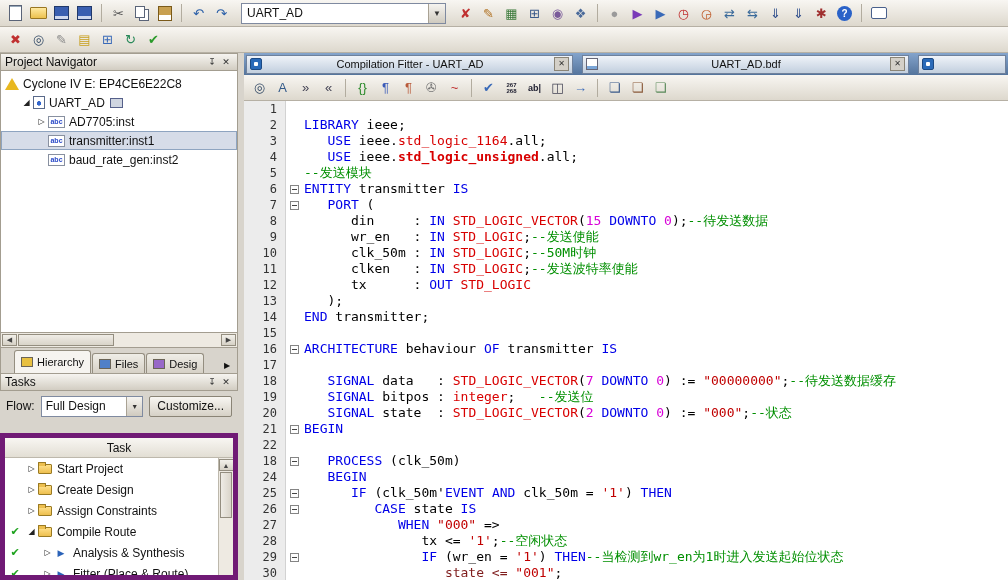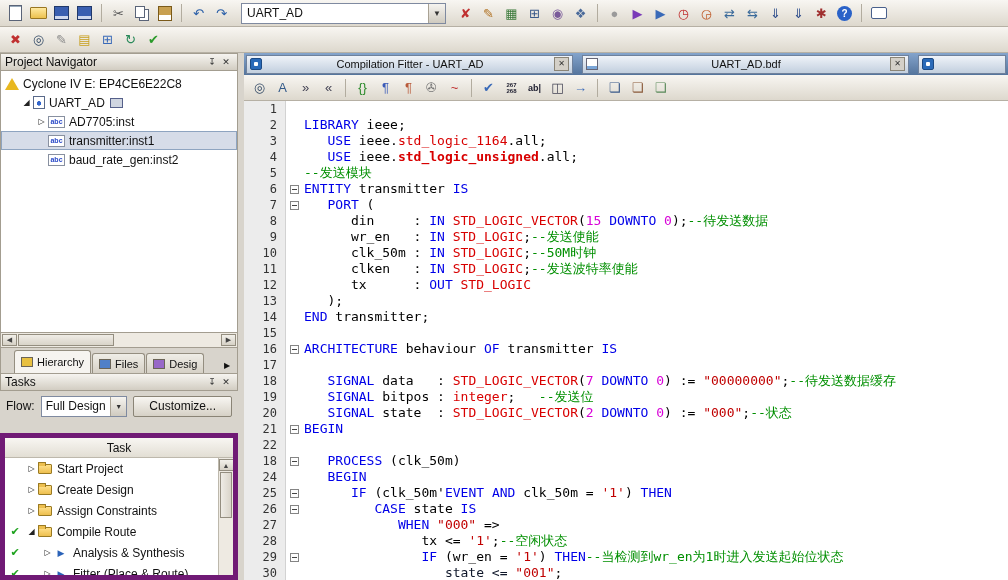--- a/index.html
+++ b/index.html
@@ -52,21 +52,21 @@
   .ntab.active{background:#f6f4f0;height:23px}
   .nicon{width:12px;height:10px;border:1px solid #6a6456;flex:none}
   .ni-hierarchy{background:#e8c040}
   .ni-files{background:#5080c8}
   .ni-design{background:#9868c8}
   .ntab-overflow{margin-left:auto;width:14px;height:16px;font-size:8px;display:flex;align-items:center;justify-content:center;color:#111}
   .flowrow{flex:none;height:30px;display:flex;align-items:center;gap:6px;padding:0 6px}
   .flowsel{width:110px;height:21px;background:#fff;border:1px solid #7f8aa0;display:flex;align-items:center}
   .flowval{flex:1;padding-left:4px}
   .selarrow{width:16px;height:19px;background:linear-gradient(#f6f4f0,#cfcabf);border-left:1px solid #a9a294;font-size:7px;display:flex;align-items:center;justify-content:center;color:#333}
-  .custbtn{height:21px;padding:0 15px;display:flex;align-items:center;background:linear-gradient(#f8f6f2,#d6d1c6);border:1px solid #8a8476;border-radius:2px}
+  .custbtn{height:21px;padding:0 7px;display:flex;align-items:center;background:linear-gradient(#f8f6f2,#d6d1c6);border:1px solid #8a8476;border-radius:2px}
   .tasktable{flex:1;background:#fff;border:5px solid #701a75;margin-top:12px;position:relative;overflow:hidden}
   .taskhead{height:20px;background:linear-gradient(#f8f6f2,#e2ded4);border-bottom:1px solid #bdb8ac;display:flex;align-items:center;justify-content:center;font-size:12px}
   .taskrows{position:absolute;left:0;right:15px;top:20px;bottom:0;overflow:hidden}
   .krow{height:21px;display:flex;align-items:center;white-space:nowrap}
   .kcheck{width:20px;flex:none;text-align:center;color:#1fa31f;font-size:11px}
   .kind{flex:none}
   .kicon{flex:none;margin-right:5px}
   .ki-folder{position:relative;width:14px;height:10px;background:linear-gradient(#ffe08a,#edbf4f);border:1px solid #9a7a22;border-radius:1px;margin-top:1px}
   .ki-folder::before{content:"";position:absolute;top:-3px;left:-1px;width:6px;height:3px;background:#edbf4f;border:1px solid #9a7a22;border-bottom:none;border-radius:1px 1px 0 0}
   .ki-task{width:14px;height:12px;color:#2a62b8;font-size:9px;display:flex;align-items:center;justify-content:center}
@@ -343,18 +343,18 @@
           <div class="cl"><span class="ln">20</span><span class="foldcol"></span><span class="ct"><span style="color: rgb(0, 0, 0);">   </span><span style="color: rgb(0, 0, 232);">SIGNAL</span><span style="color: rgb(0, 0, 0);"> state  : </span><span style="color: rgb(216, 0, 0);">STD_LOGIC_VECTOR</span><span style="color: rgb(0, 0, 0);">(</span><span style="color: rgb(216, 0, 216);">2</span><span style="color: rgb(0, 0, 0);"> </span><span style="color: rgb(0, 0, 232);">DOWNTO</span><span style="color: rgb(0, 0, 0);"> </span><span style="color: rgb(216, 0, 216);">0</span><span style="color: rgb(0, 0, 0);">) := </span><span style="color: rgb(192, 0, 0);">"000"</span><span style="color: rgb(0, 0, 0);">;</span><span style="color: rgb(0, 143, 0);">--状态</span></span></div>
           <div class="cl"><span class="ln">21</span><span class="foldcol"><span class="fbox"></span></span><span class="ct"><span style="color: rgb(0, 0, 232);">BEGIN</span></span></div>
           <div class="cl"><span class="ln">22</span><span class="foldcol"></span><span class="ct"></span></div>
           <div class="cl"><span class="ln">18</span><span class="foldcol"><span class="fbox"></span></span><span class="ct"><span style="color: rgb(0, 0, 0);">   </span><span style="color: rgb(0, 0, 232);">PROCESS</span><span style="color: rgb(0, 0, 0);"> (clk_50m)</span></span></div>
           <div class="cl"><span class="ln">24</span><span class="foldcol"></span><span class="ct"><span style="color: rgb(0, 0, 0);">   </span><span style="color: rgb(0, 0, 232);">BEGIN</span></span></div>
           <div class="cl"><span class="ln">25</span><span class="foldcol"><span class="fbox"></span></span><span class="ct"><span style="color: rgb(0, 0, 0);">      </span><span style="color: rgb(0, 0, 232);">IF</span><span style="color: rgb(0, 0, 0);"> (clk_50m'</span><span style="color: rgb(0, 0, 232);">EVENT</span><span style="color: rgb(0, 0, 0);"> </span><span style="color: rgb(0, 0, 232);">AND</span><span style="color: rgb(0, 0, 0);"> clk_50m = </span><span style="color: rgb(192, 0, 0);">'1'</span><span style="color: rgb(0, 0, 0);">) </span><span style="color: rgb(0, 0, 232);">THEN</span></span></div>
           <div class="cl"><span class="ln">26</span><span class="foldcol"><span class="fbox"></span></span><span class="ct"><span style="color: rgb(0, 0, 0);">         </span><span style="color: rgb(0, 0, 232);">CASE</span><span style="color: rgb(0, 0, 0);"> state </span><span style="color: rgb(0, 0, 232);">IS</span></span></div>
           <div class="cl"><span class="ln">27</span><span class="foldcol"></span><span class="ct"><span style="color: rgb(0, 0, 0);">            </span><span style="color: rgb(0, 0, 232);">WHEN</span><span style="color: rgb(0, 0, 0);"> </span><span style="color: rgb(192, 0, 0);">"000"</span><span style="color: rgb(0, 0, 0);"> =&gt;</span></span></div>
           <div class="cl"><span class="ln">28</span><span class="foldcol"></span><span class="ct"><span style="color: rgb(0, 0, 0);">               tx &lt;= </span><span style="color: rgb(192, 0, 0);">'1'</span><span style="color: rgb(0, 0, 0);">;</span><span style="color: rgb(0, 143, 0);">--空闲状态</span></span></div>
           <div class="cl"><span class="ln">29</span><span class="foldcol"><span class="fbox"></span></span><span class="ct"><span style="color: rgb(0, 0, 0);">               </span><span style="color: rgb(0, 0, 232);">IF</span><span style="color: rgb(0, 0, 0);"> (wr_en = </span><span style="color: rgb(192, 0, 0);">'1'</span><span style="color: rgb(0, 0, 0);">) </span><span style="color: rgb(0, 0, 232);">THEN</span><span style="color: rgb(0, 143, 0);">--当检测到wr_en为1时进入发送起始位状态</span></span></div>
-          <div class="cl"><span class="ln">30</span><span class="foldcol"></span><span class="ct"><span style="color: #0f172a;">                  state &lt;= </span><span style="color: rgb(192, 0, 0);">"001"</span><span style="color: rgb(0, 0, 0);">;</span></span></div>
+          <div class="cl"><span class="ln">30</span><span class="foldcol"></span><span class="ct"><span style="color: #7f1d1d;">                  state &lt;= </span><span style="color: rgb(192, 0, 0);">"001"</span><span style="color: rgb(0, 0, 0);">;</span></span></div>
         </div>
     </div>
   </div>
 
 </div>
 
 </body></html>

